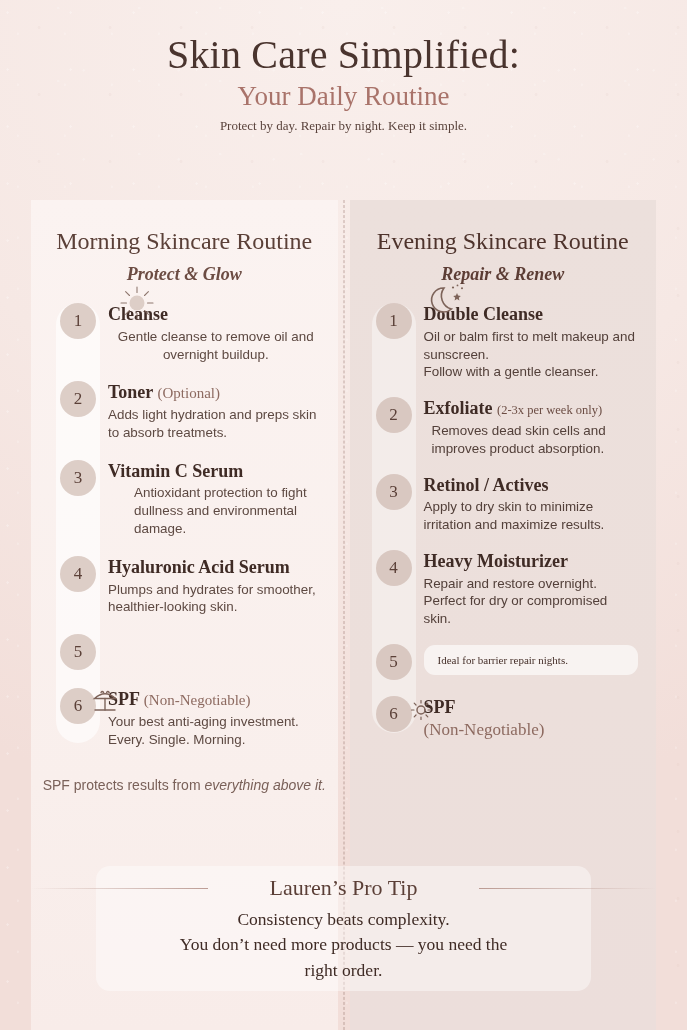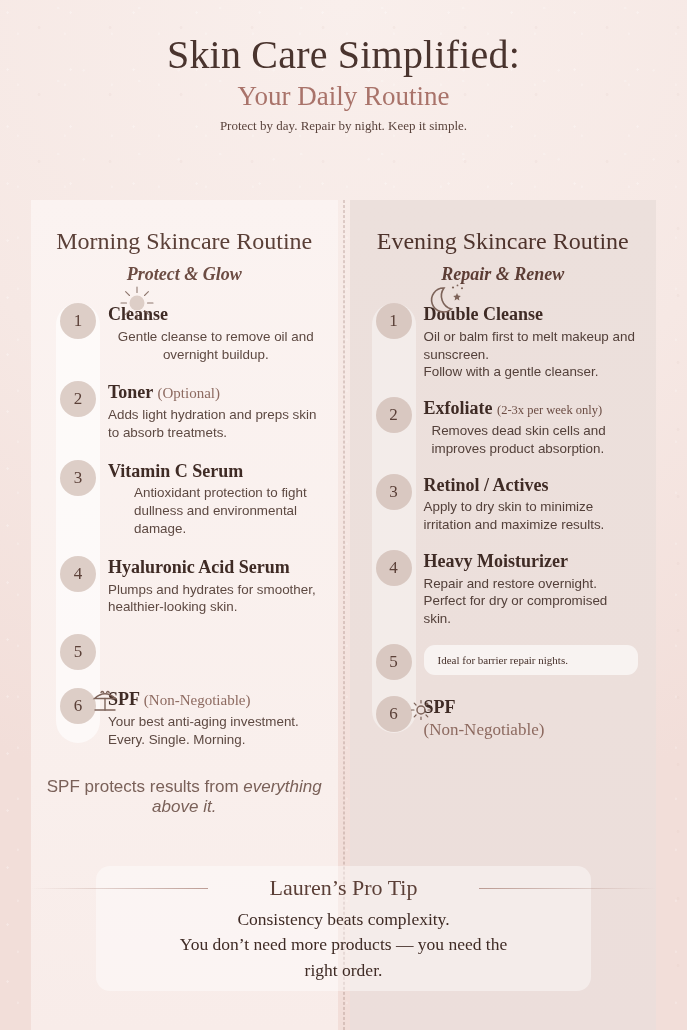--- a/index.html
+++ b/index.html
@@ -64,21 +64,21 @@
     font-weight:700;line-height:1.15;}
   .head .note{font-weight:400;color:#8d6a60;font-size:15px;}
   .head .note-sm{font-weight:400;color:#6b4c43;font-size:12.5px;}
   .desc{font-size:13.4px;line-height:1.33;color:#5d4942;margin-top:3px;}
   .panel.evening .desc{color:#53403a;}
 
   .icon{position:absolute;z-index:3;pointer-events:none;}
   .pill{background:rgba(255,255,255,.62);border-radius:11px;padding:9px 14px;
     font-family:"Liberation Serif", serif;font-size:11px;color:#46302a;}
 
-  .foot-note{font-size:17px;color:#7a6159;text-align:center;margin-top:28px;}
+  .foot-note{font-size:14px;color:#7a6159;text-align:center;margin-top:28px;}
   .foot-note i{font-style:italic;}
 
   
   .protip{position:absolute;left:96px;right:96px;top:866px;height:125px;
     background:rgba(255,255,255,.42);border-radius:14px;z-index:6;}
   .protip-head{position:relative;text-align:center;padding-top:9px;
     font-family:"Liberation Serif", serif;font-size:22px;color:#5b3f37;}
   .rule{position:absolute;top:22px;height:1px;width:178px;}
   .rule.l{left:-66px;background:linear-gradient(90deg,rgba(168,128,118,0) 0%,rgba(168,128,118,.75) 100%);}
   .rule.r{right:-66px;background:linear-gradient(90deg,rgba(168,128,118,.75) 0%,rgba(168,128,118,0) 100%);}

